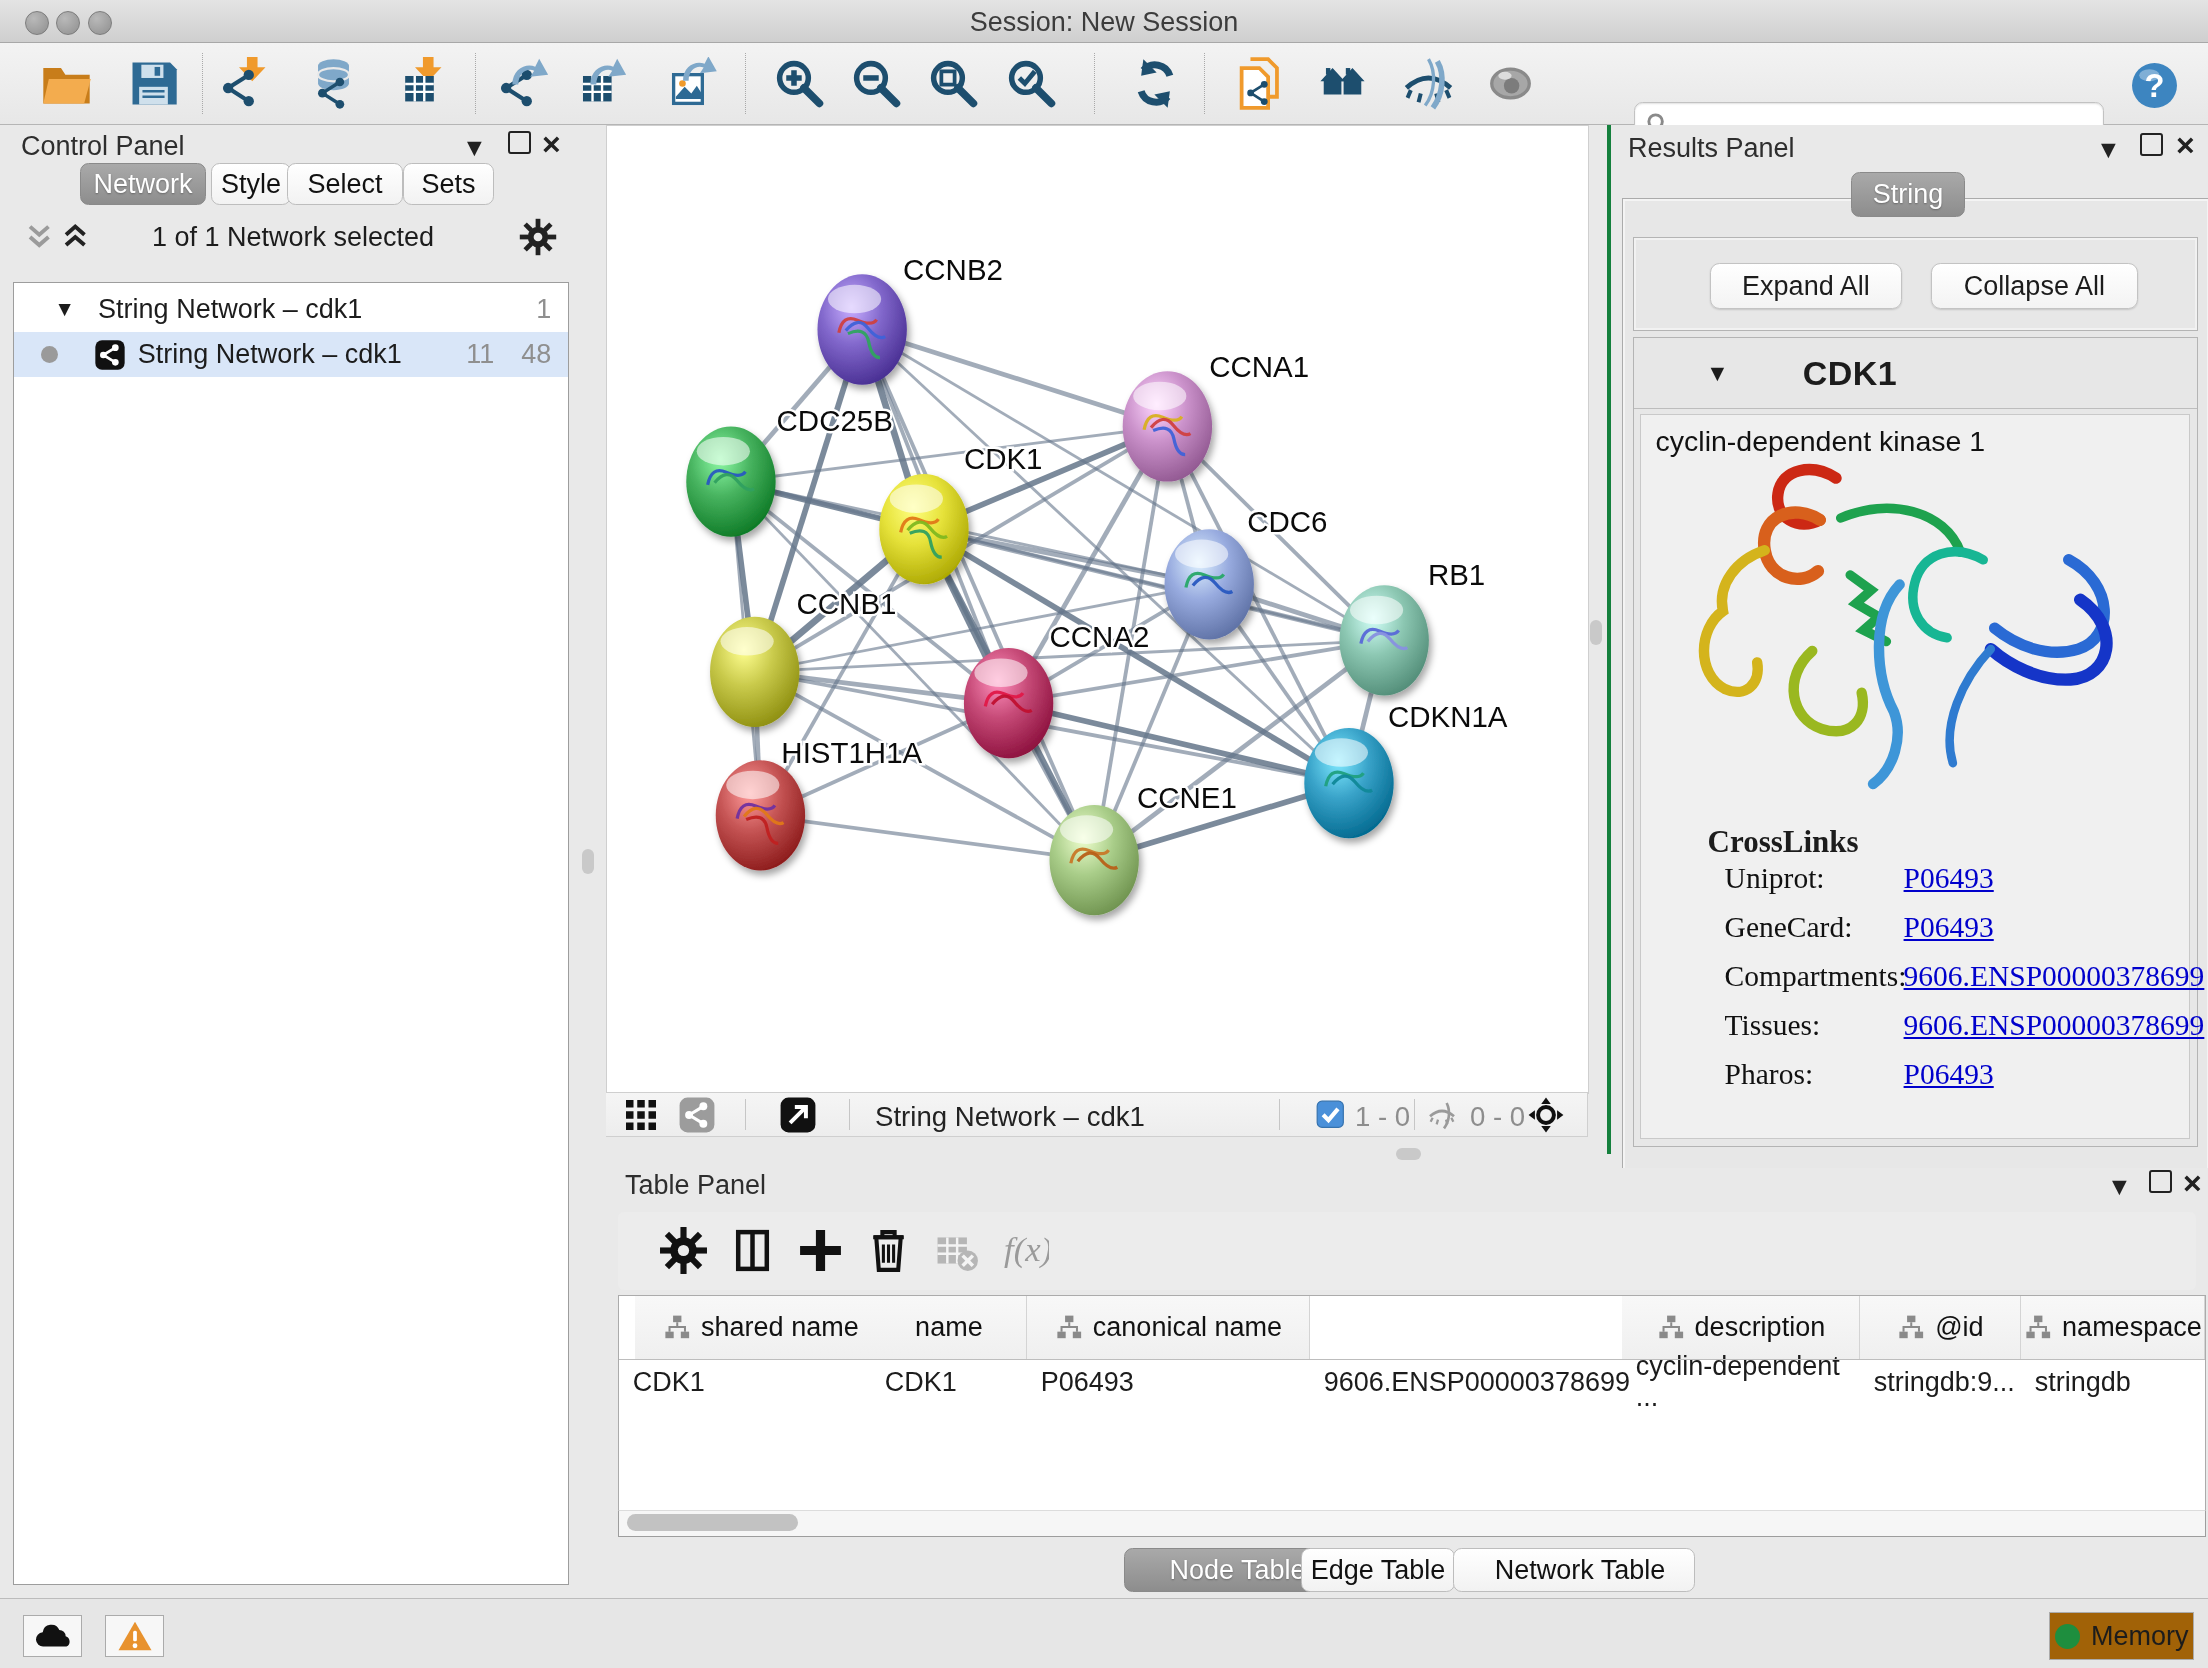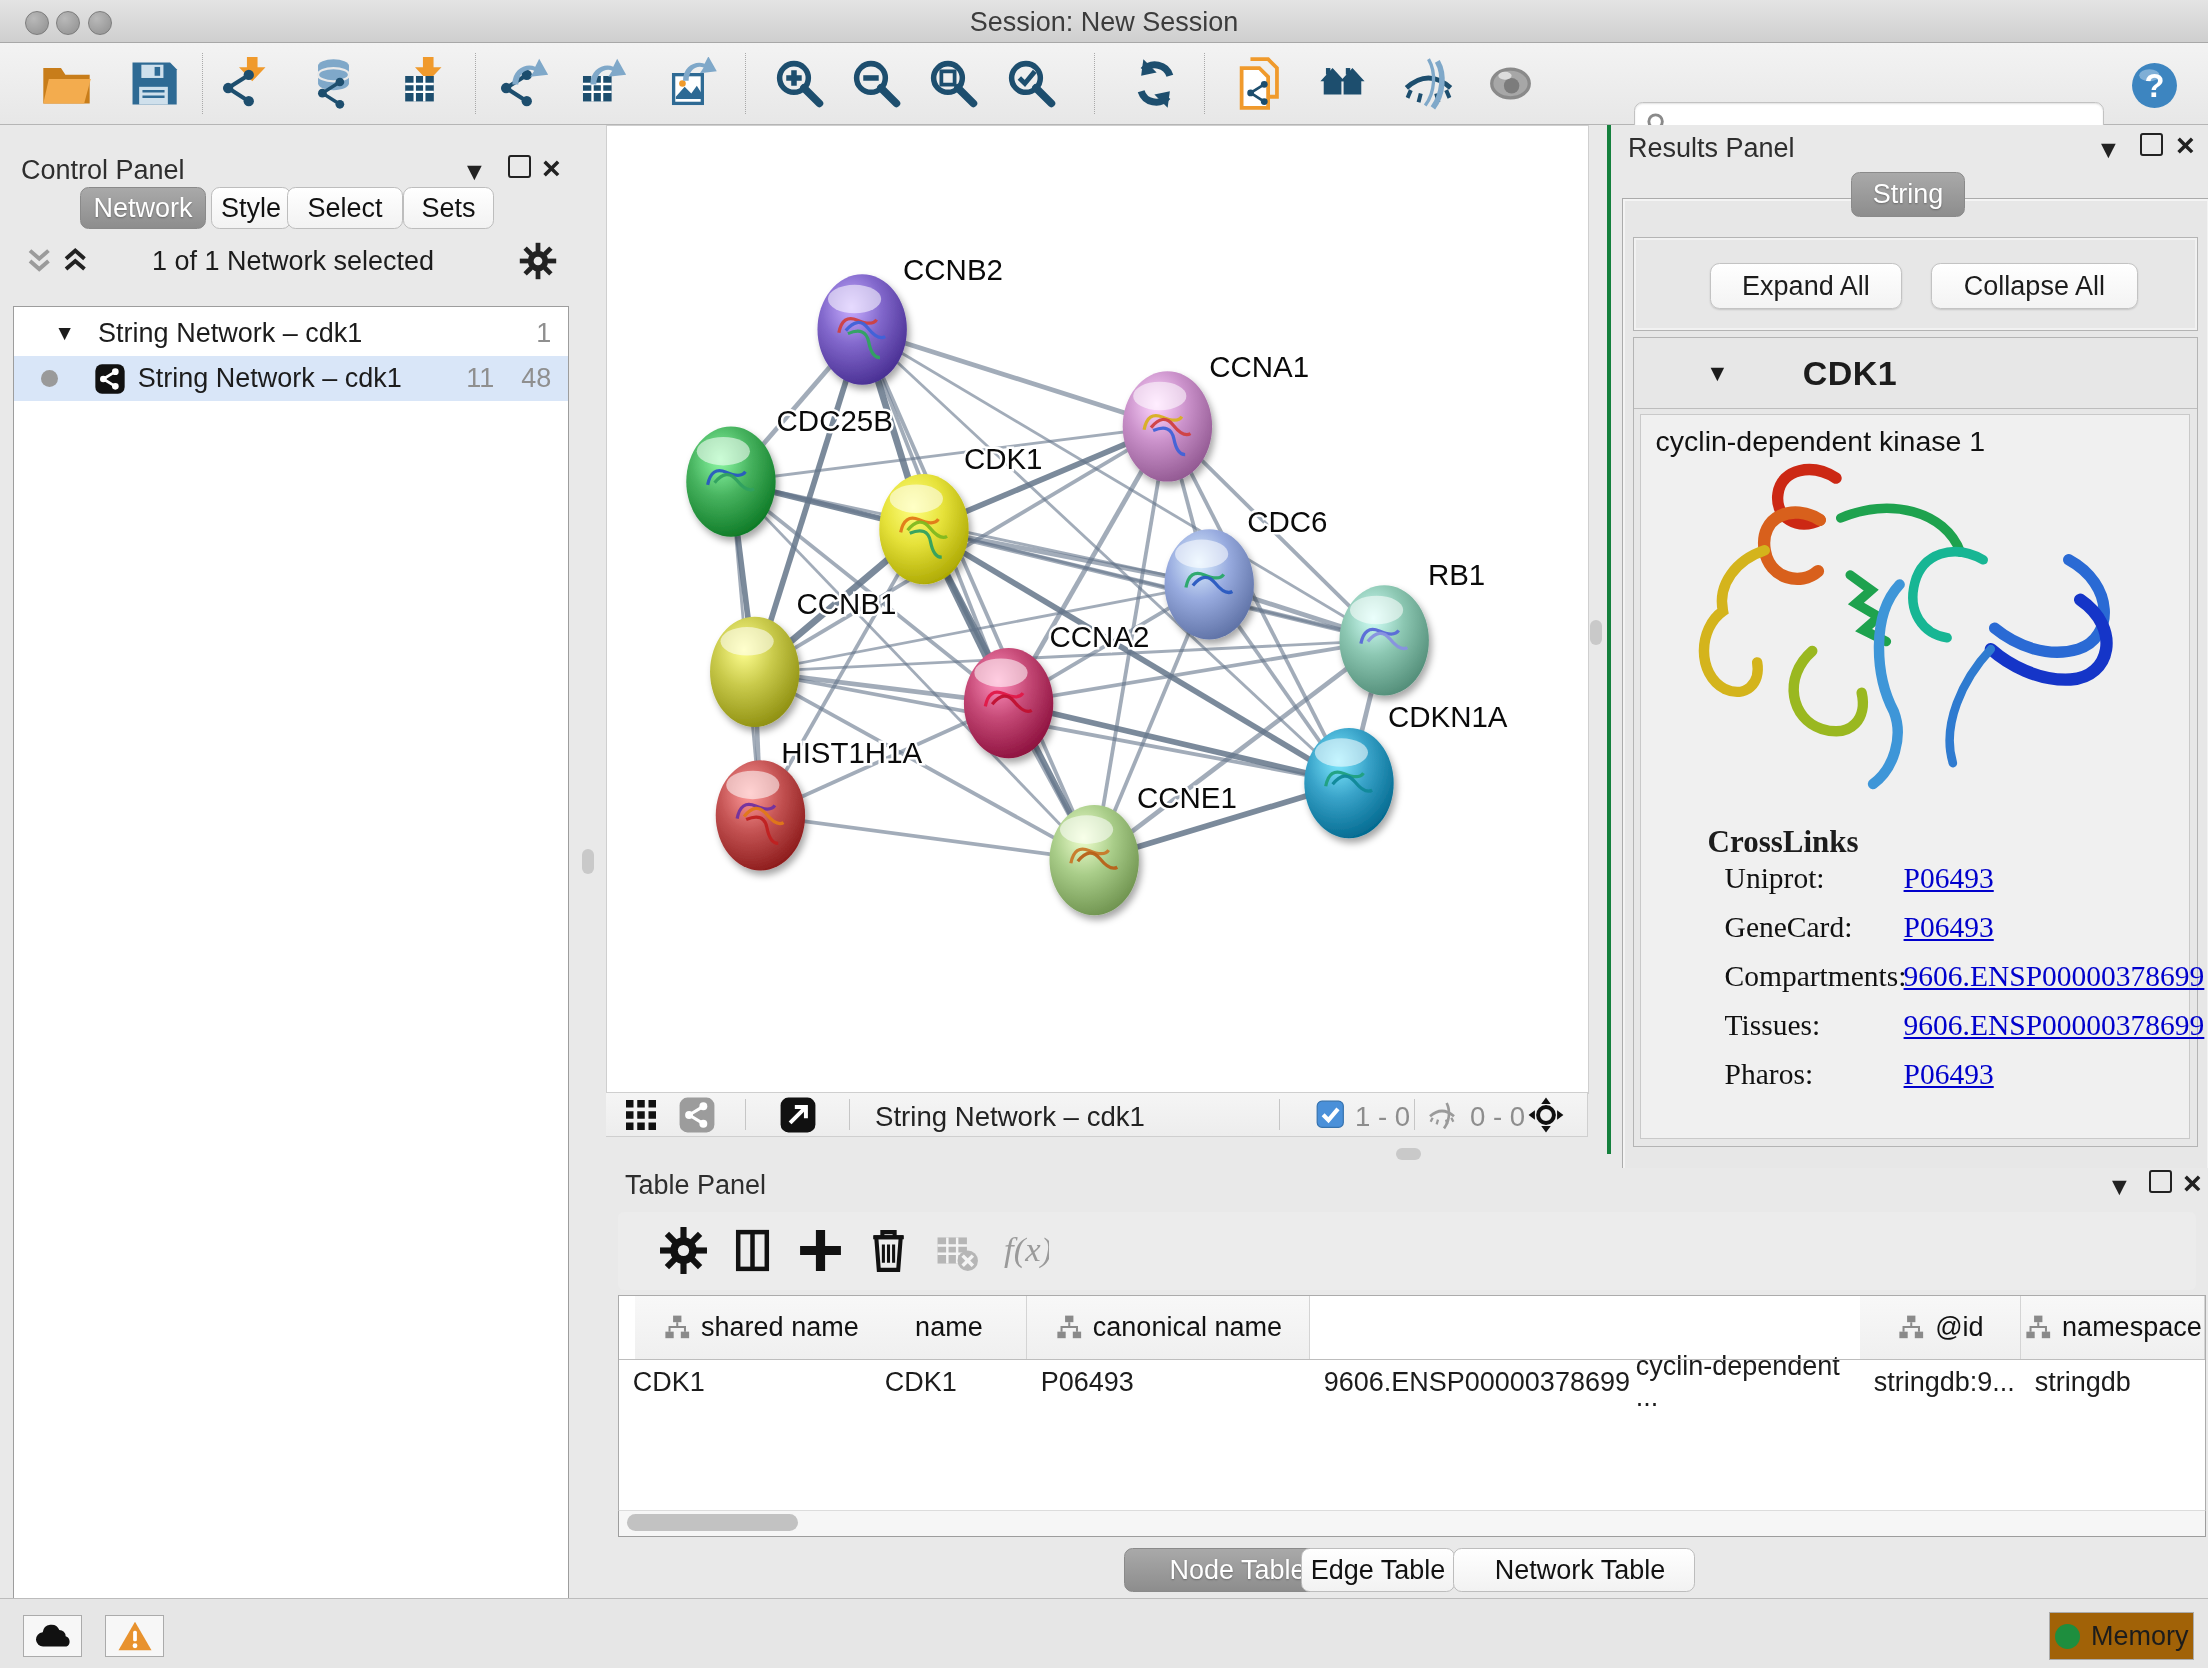--- a/index.html
+++ b/index.html
@@ -25,21 +25,21 @@
   
   .panel-title{font-size:27px;color:#2e2e2e;}
   .panel-ctl{position:absolute;font-size:25px;color:#222;}
   .float-box{width:19px;height:19px;border:2.9px solid #222;border-radius:2.9px;}
   .close-x{font-size:32px;font-weight:bold;line-height:19px;}
   .tab{position:absolute;height:40px;border:1px solid #bdbdbd;background:linear-gradient(#ffffff,#f2f2f2);
        border-radius:8.6px;display:flex;align-items:center;justify-content:center;font-size:27px;color:#111;}
   .tab.sel{background:linear-gradient(#a9a9a9,#8d8d8d);color:#fff;border-color:#8a8a8a;
            text-shadow:0 1px 1.9px rgba(0,0,0,.3);}
   
-  #control-panel{left:0;top:125px;width:590px;height:1473px;background:#e9e9e9;margin-top:24px;}
+  #control-panel{left:0;top:125px;width:590px;height:1473px;background:#e9e9e9;}
   #cp-treebox{position:absolute;left:13.3px;top:157px;width:554px;height:1301px;background:#fff;
               border:1.9px solid #9d9d9d;}
   .tree-row{position:absolute;left:0;width:100%;height:45px;display:flex;align-items:center;font-size:27px;}
   .tree-row.sel{background:#d9e6f8;}
   .tree-num{position:absolute;color:#8f8f8f;font-size:27px;}
   
   #network-view{left:606px;top:125px;width:981px;height:967px;background:#fff;border:1px solid #cfcfcf;}
   #net-toolbar{left:606px;top:1092px;width:981px;height:43px;background:linear-gradient(#f5f5f5,#ededed);
                border:1px solid #cfcfcf;border-left:none;}
   .nt-sep{position:absolute;top:5.7px;height:31px;width:0;border-left:1px solid #c6c6c6;}
@@ -732,20 +732,29 @@
         </div>
         <div class="th" style="left: 408px; width: 282px;">
           <svg width="28.5" height="27" viewBox="0 0 48 44">
     <rect x="17" y="2" width="14" height="11" fill="#8a8a8a"></rect>
     <rect x="4" y="29" width="14" height="11" fill="#8a8a8a"></rect>
     <rect x="30" y="29" width="14" height="11" fill="#8a8a8a"></rect>
     <path d="M24 13 v8 M11 29 v-8 h26 v8" fill="none" stroke="#8a8a8a" stroke-width="3.4"></path>
           </svg>
           <span>canonical name</span>
         </div>
+        <div class="th" style="left: 1003px; width: 237px;">
+          <svg width="28.5" height="27" viewBox="0 0 48 44">
+    <rect x="17" y="2" width="14" height="11" fill="#8a8a8a"></rect>
+    <rect x="4" y="29" width="14" height="11" fill="#8a8a8a"></rect>
+    <rect x="30" y="29" width="14" height="11" fill="#8a8a8a"></rect>
+    <path d="M24 13 v8 M11 29 v-8 h26 v8" fill="none" stroke="#8a8a8a" stroke-width="3.4"></path>
+          </svg>
+          <span>description</span>
+        </div>
         <div class="th" style="left: 1241px; width: 160px;">
           <svg width="28.5" height="27" viewBox="0 0 48 44">
     <rect x="17" y="2" width="14" height="11" fill="#8a8a8a"></rect>
     <rect x="4" y="29" width="14" height="11" fill="#8a8a8a"></rect>
     <rect x="30" y="29" width="14" height="11" fill="#8a8a8a"></rect>
     <path d="M24 13 v8 M11 29 v-8 h26 v8" fill="none" stroke="#8a8a8a" stroke-width="3.4"></path>
           </svg>
           <span>@id</span>
         </div>
         <div class="th" style="left: 1402px; width: 183px;">

